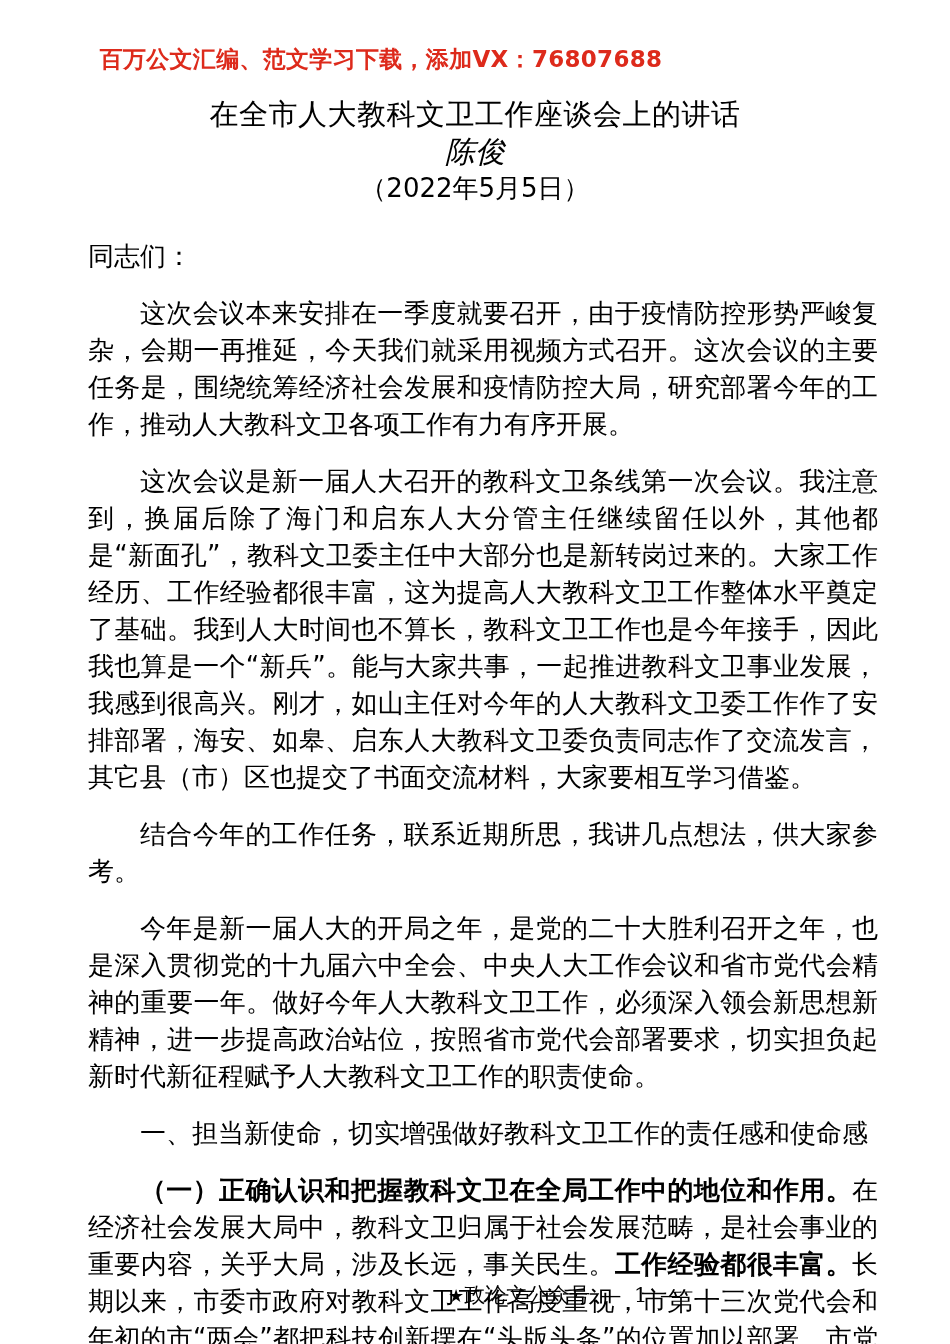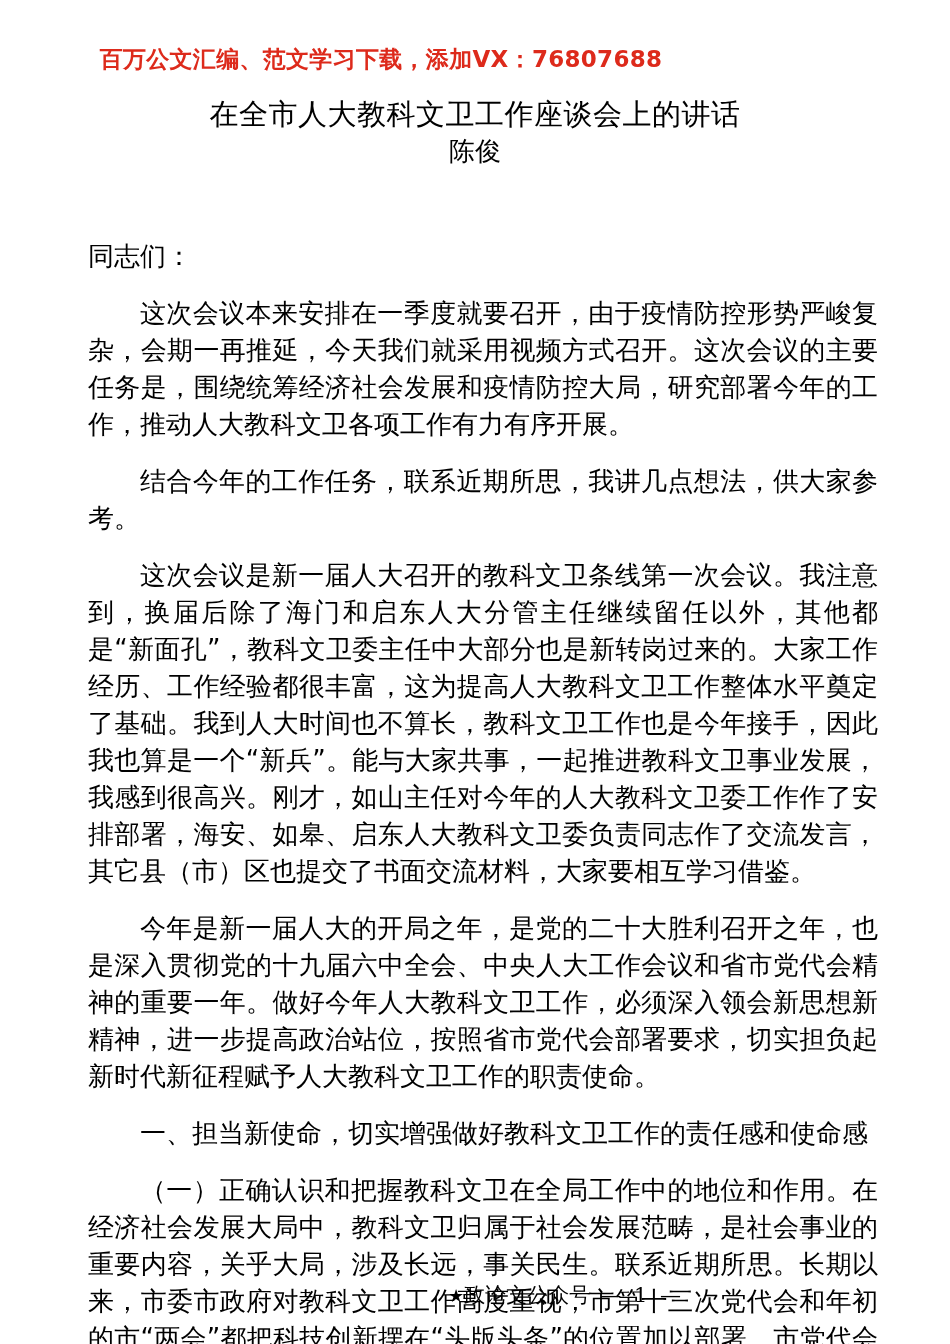--- a/index.html
+++ b/index.html
@@ -42,22 +42,23 @@
     left: 0;
     width: 950px;
     text-align: center;
   }
   .doc-title {
     font-size: 29px;
     line-height: 37px;
     letter-spacing: 0.5px;
   }
   .doc-author {
-    font-size: 26px;
+    font-size: 30px;
     line-height: 37px;
+    font-style: italic;
   }
   .doc-date {
     font-size: 26px;
     line-height: 37px;
   }
 
   
   .body-area {
     position: absolute;
     top: 238px;
@@ -71,21 +72,21 @@
     text-align: justify;
     text-justify: inter-ideograph;
     text-align-last: left;
     letter-spacing: 0px;
   }
   p.indent {
     text-indent: 52px;
     margin-top: 20px;
   }
   b.bold-run {
-    font-weight: normal;
+    font-weight: bold;
   }
 
   
   .footer {
     position: absolute;
     left: 0;
     top: 1281px;
     width: 802px;
     text-align: center;
     padding-left: 330px;
@@ -108,37 +109,38 @@
 </head>
 <body>
 
 <div class="page">
 
   <div class="promo-header">百万公文汇编、范文学习下载，添加VX：76807688</div>
 
   <div class="title-block">
     <div class="doc-title">在全市人大教科文卫工作座谈会上的讲话</div>
     <div class="doc-author">陈俊</div>
+    <div class="doc-date">（2022年5月5日）</div>
   </div>
 
   <div class="body-area">
 
     <p class="para">同志们：</p>
 
     <p class="para indent">这次会议本来安排在一季度就要召开，由于疫情防控形势严峻复杂，会期一再推延，今天我们就采用视频方式召开。这次会议的主要任务是，围绕统筹经济社会发展和疫情防控大局，研究部署今年的工作，推动人大教科文卫各项工作有力有序开展。</p>
 
+    <p class="para indent">这次会议是新一届人大召开的教科文卫条线第一次会议。我注意到，换届后除了海门和启东人大分管主任继续留任以外，其他都是“新面孔”，教科文卫委主任中大部分也是新转岗过来的。大家工作经历、工作经验都很丰富，这为提高人大教科文卫工作整体水平奠定了基础。我到人大时间也不算长，教科文卫工作也是今年接手，因此我也算是一个“新兵”。能与大家共事，一起推进教科文卫事业发展，我感到很高兴。刚才，如山主任对今年的人大教科文卫委工作作了安排部署，海安、如皋、启东人大教科文卫委负责同志作了交流发言，其它县（市）区也提交了书面交流材料，大家要相互学习借鉴。</p>
+
     <p class="para indent">结合今年的工作任务，联系近期所思，我讲几点想法，供大家参考。</p>
-
-    <p class="para indent">这次会议是新一届人大召开的教科文卫条线第一次会议。我注意到，换届后除了海门和启东人大分管主任继续留任以外，其他都是“新面孔”，教科文卫委主任中大部分也是新转岗过来的。大家工作经历、工作经验都很丰富，这为提高人大教科文卫工作整体水平奠定了基础。我到人大时间也不算长，教科文卫工作也是今年接手，因此我也算是一个“新兵”。能与大家共事，一起推进教科文卫事业发展，我感到很高兴。刚才，如山主任对今年的人大教科文卫委工作作了安排部署，海安、如皋、启东人大教科文卫委负责同志作了交流发言，其它县（市）区也提交了书面交流材料，大家要相互学习借鉴。</p>
 
     <p class="para indent">今年是新一届人大的开局之年，是党的二十大胜利召开之年，也是深入贯彻党的十九届六中全会、中央人大工作会议和省市党代会精神的重要一年。做好今年人大教科文卫工作，必须深入领会新思想新精神，进一步提高政治站位，按照省市党代会部署要求，切实担负起新时代新征程赋予人大教科文卫工作的职责使命。</p>
 
     <p class="para indent">一、担当新使命，切实增强做好教科文卫工作的责任感和使命感</p>
 
-    <p class="para indent"><b class="bold-run">（一）正确认识和把握教科文卫在全局工作中的地位和作用。</b><span>在经济社会发展大局中，教科文卫归属于社会发展范畴，是社会事业的重要内容，关乎大局，涉及长远，事关民生。</span><b class="bold-run">联系近期所思。</b><span>长期以来，市委市政府对教科文卫工作高度重视，市第十三次党代会和年初的市“两会”都把科技创新摆在“头版头条”的位置加以部署。市党代会报告提出的“一枢纽五城市”总目标，有2个涉及教科文卫（建设更高水平创新型城市、幸福宜居城市），“九项重点工作”中有6项与教科文卫密切相关。这些都彰显了教科文卫在全市现</span></p>
+    <p class="para indent"><b class="bold-run">（一）正确认识和把握教科文卫在全局工作中的地位和作用。</b><span>在经济社会发展大局中，教科文卫归属于社会发展范畴，是社会事业的重要内容，关乎大局，涉及长远，事关民生。</span><b class="bold-run">工作经验都很丰富。</b><span>长期以来，市委市政府对教科文卫工作高度重视，市第十三次党代会和年初的市“两会”都把科技创新摆在“头版头条”的位置加以部署。市党代会报告提出的“一枢纽五城市”总目标，有2个涉及教科文卫（建设更高水平创新型城市、幸福宜居城市），“九项重点工作”中有6项与教科文卫密切相关。这些都彰显了教科文卫在全市现</span></p>
 
   </div>
 
   <div class="footer">
     <span class="footer-inner"><span class="footer-star">★</span><span class="footer-watermark">政论文公众号</span><span class="footer-pageno">— 1 —</span></span>
   </div>
 
 </div>
 
 </body></html>

